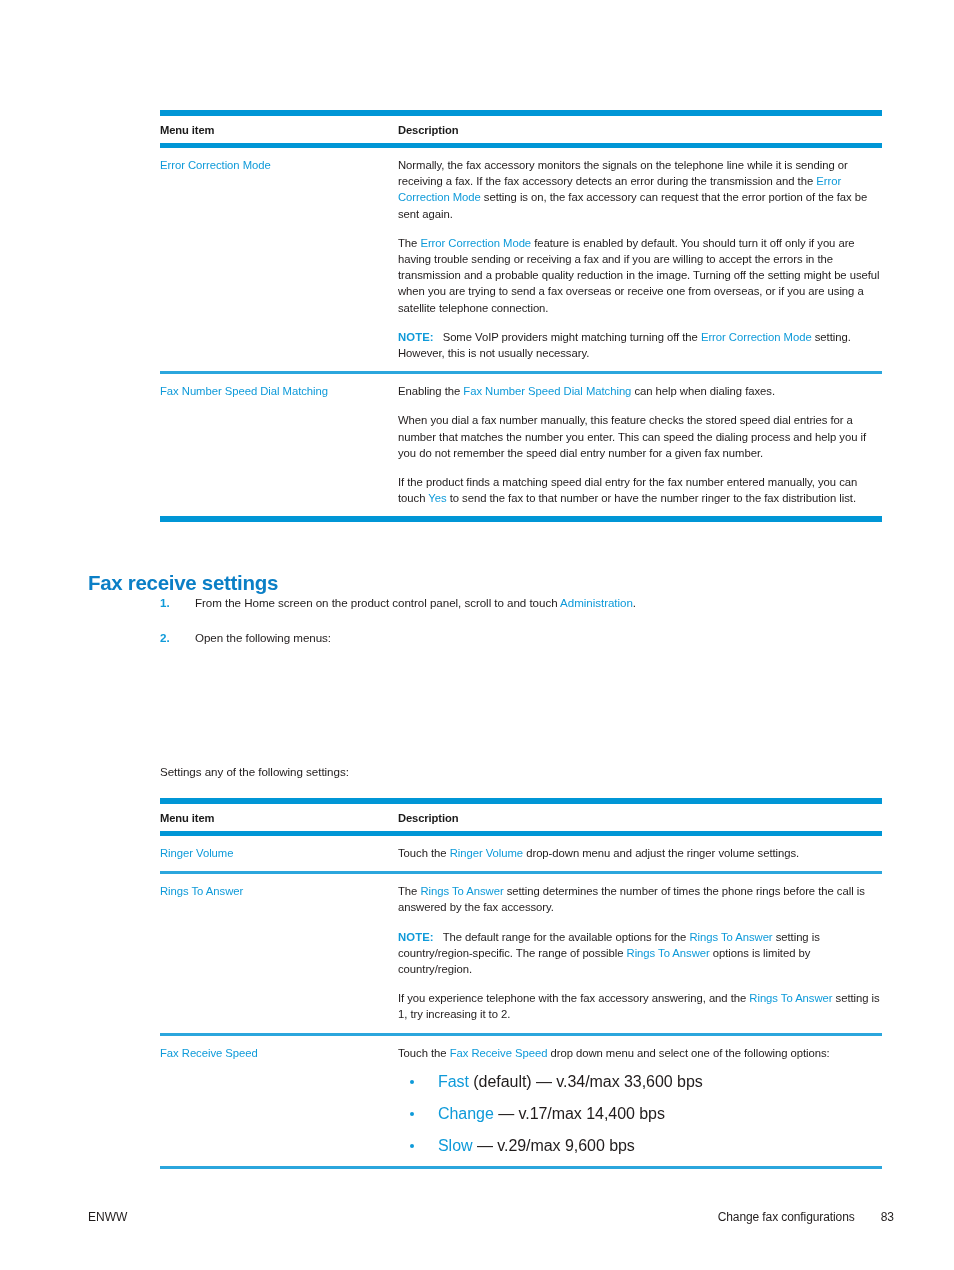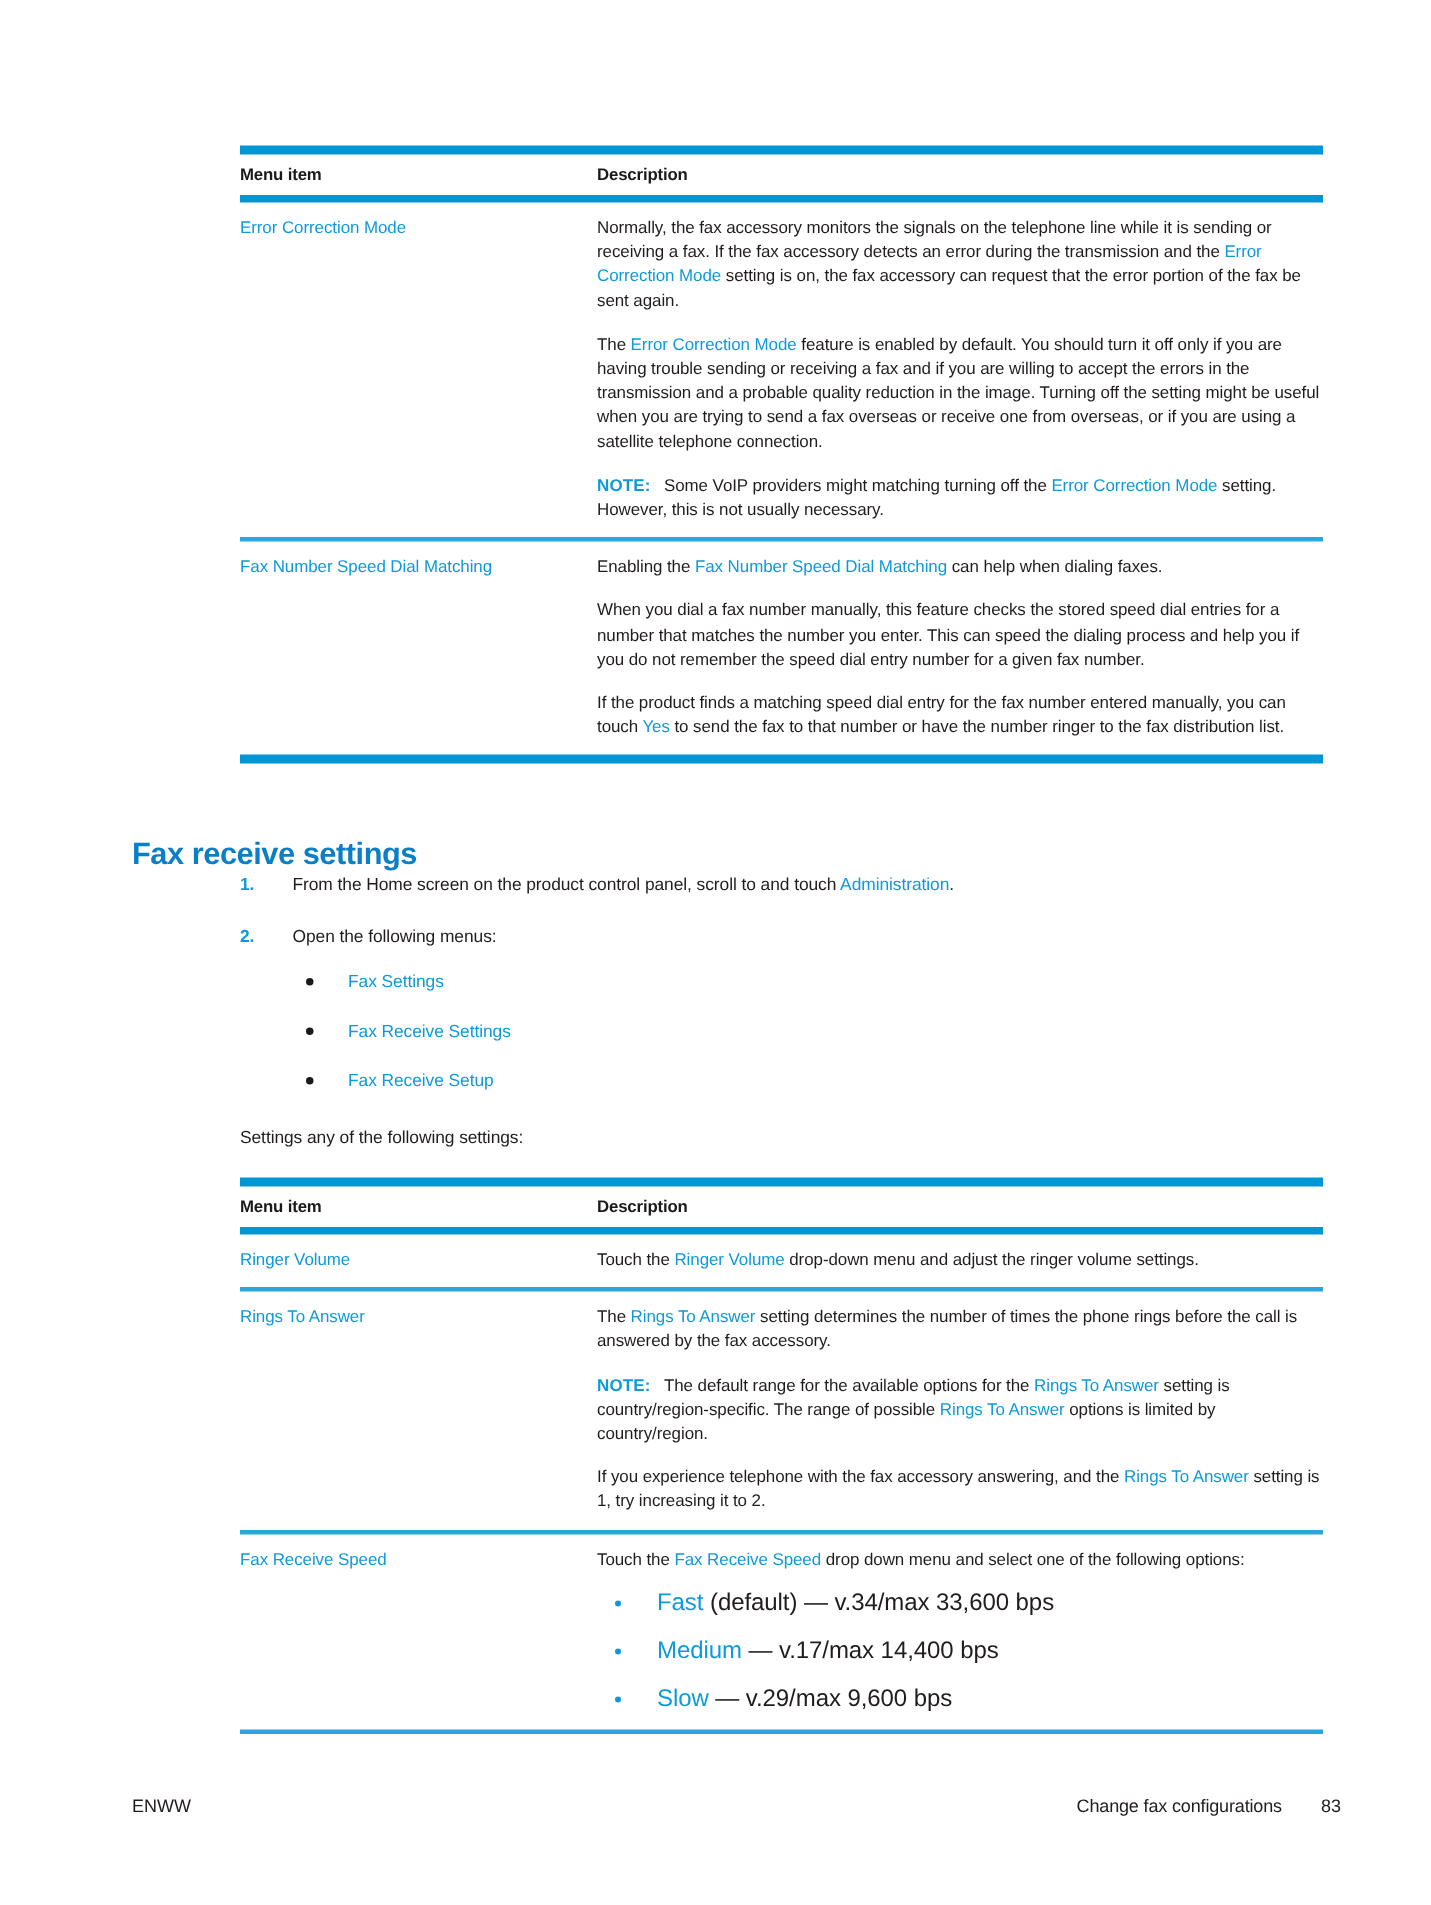--- a/index.html
+++ b/index.html
@@ -12,21 +12,21 @@
     width: 954px;
     height: 1270px;
     position: relative;
     font-family: "Liberation Sans", sans-serif;
     color: #201c1c;
     -webkit-font-smoothing: antialiased;
   }
 
   .page {
     position: absolute;
-    left: 0; top: 4px;
+    left: 0; top: 17px;
     width: 954px;
     height: 1208px;
     box-sizing: border-box;
   }
 
   
   .doc-table {
     position: absolute;
     left: 160px;
     width: 722px;
@@ -269,34 +269,20 @@
   <div class="steps">
 
     <div class="step">
       <span class="marker">1.</span>
       <span class="step-text"><span>From the Home screen on the product control panel, scroll to and touch </span><span class="lnk">Administration</span><span>.</span></span>
     </div>
 
     <div class="step">
       <span class="marker">2.</span>
       <span class="step-text"><span>Open the following menus:</span></span>
-      <ul class="menu-list">
-        <li>
-          <span class="dot"></span>
-          <span>Fax Settings</span>
-        </li>
-        <li>
-          <span class="dot"></span>
-          <span>Fax Receive Settings</span>
-        </li>
-        <li>
-          <span class="dot"></span>
-          <span>Fax Receive Setup</span>
-        </li>
-      </ul>
     </div>
 
   </div>
 
   <div class="configure-line">Settings any of the following settings:</div>
 
   <table class="doc-table second">
     <colgroup>
         <col class="col-menu">
         <col class="col-desc">
@@ -334,21 +320,21 @@
       <tr>
         <td class="rule-row" colspan="2"></td>
       </tr>
 
       <tr class="body-row">
         <td class="col-menu">Fax Receive Speed</td>
         <td class="col-desc">
             <p><span>Touch the </span><span class="lnk">Fax Receive Speed</span><span> drop down menu and select one of the following options:</span></p>
             <ul class="opt-list">
               <li><span class="dot"></span><span class="lnk">Fast</span><span> (default) — v.34/max 33,600 bps</span></li>
-              <li><span class="dot"></span><span class="lnk">Medium</span><span> — v.17/max 14,400 bps</span></li>
+              <li><span class="dot"></span><span class="lnk">Change</span><span> — v.17/max 14,400 bps</span></li>
               <li><span class="dot"></span><span class="lnk">Slow</span><span> — v.29/max 9,600 bps</span></li>
             </ul>
           </td>
       </tr>
 
       <tr>
         <td class="rule-bottom-thin" colspan="2"></td>
       </tr>
     </tbody>
   </table>

